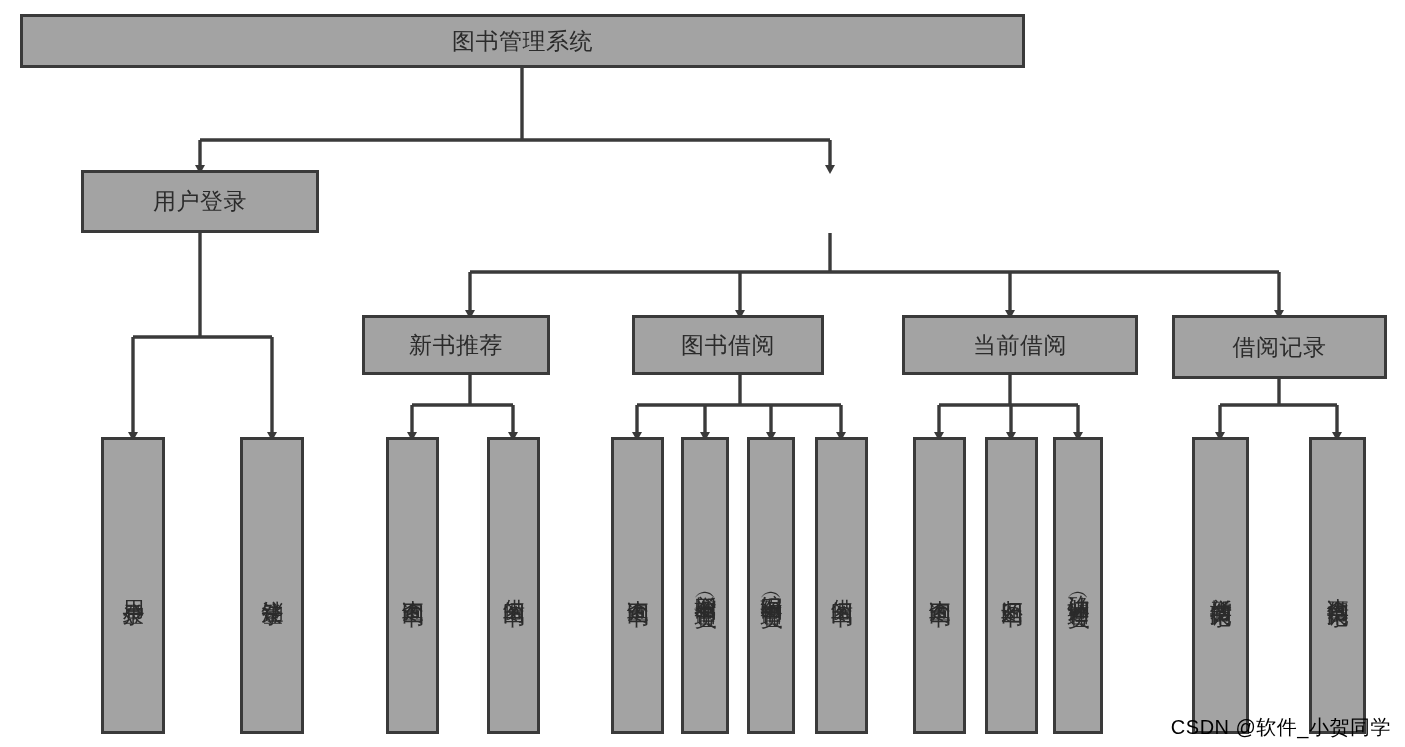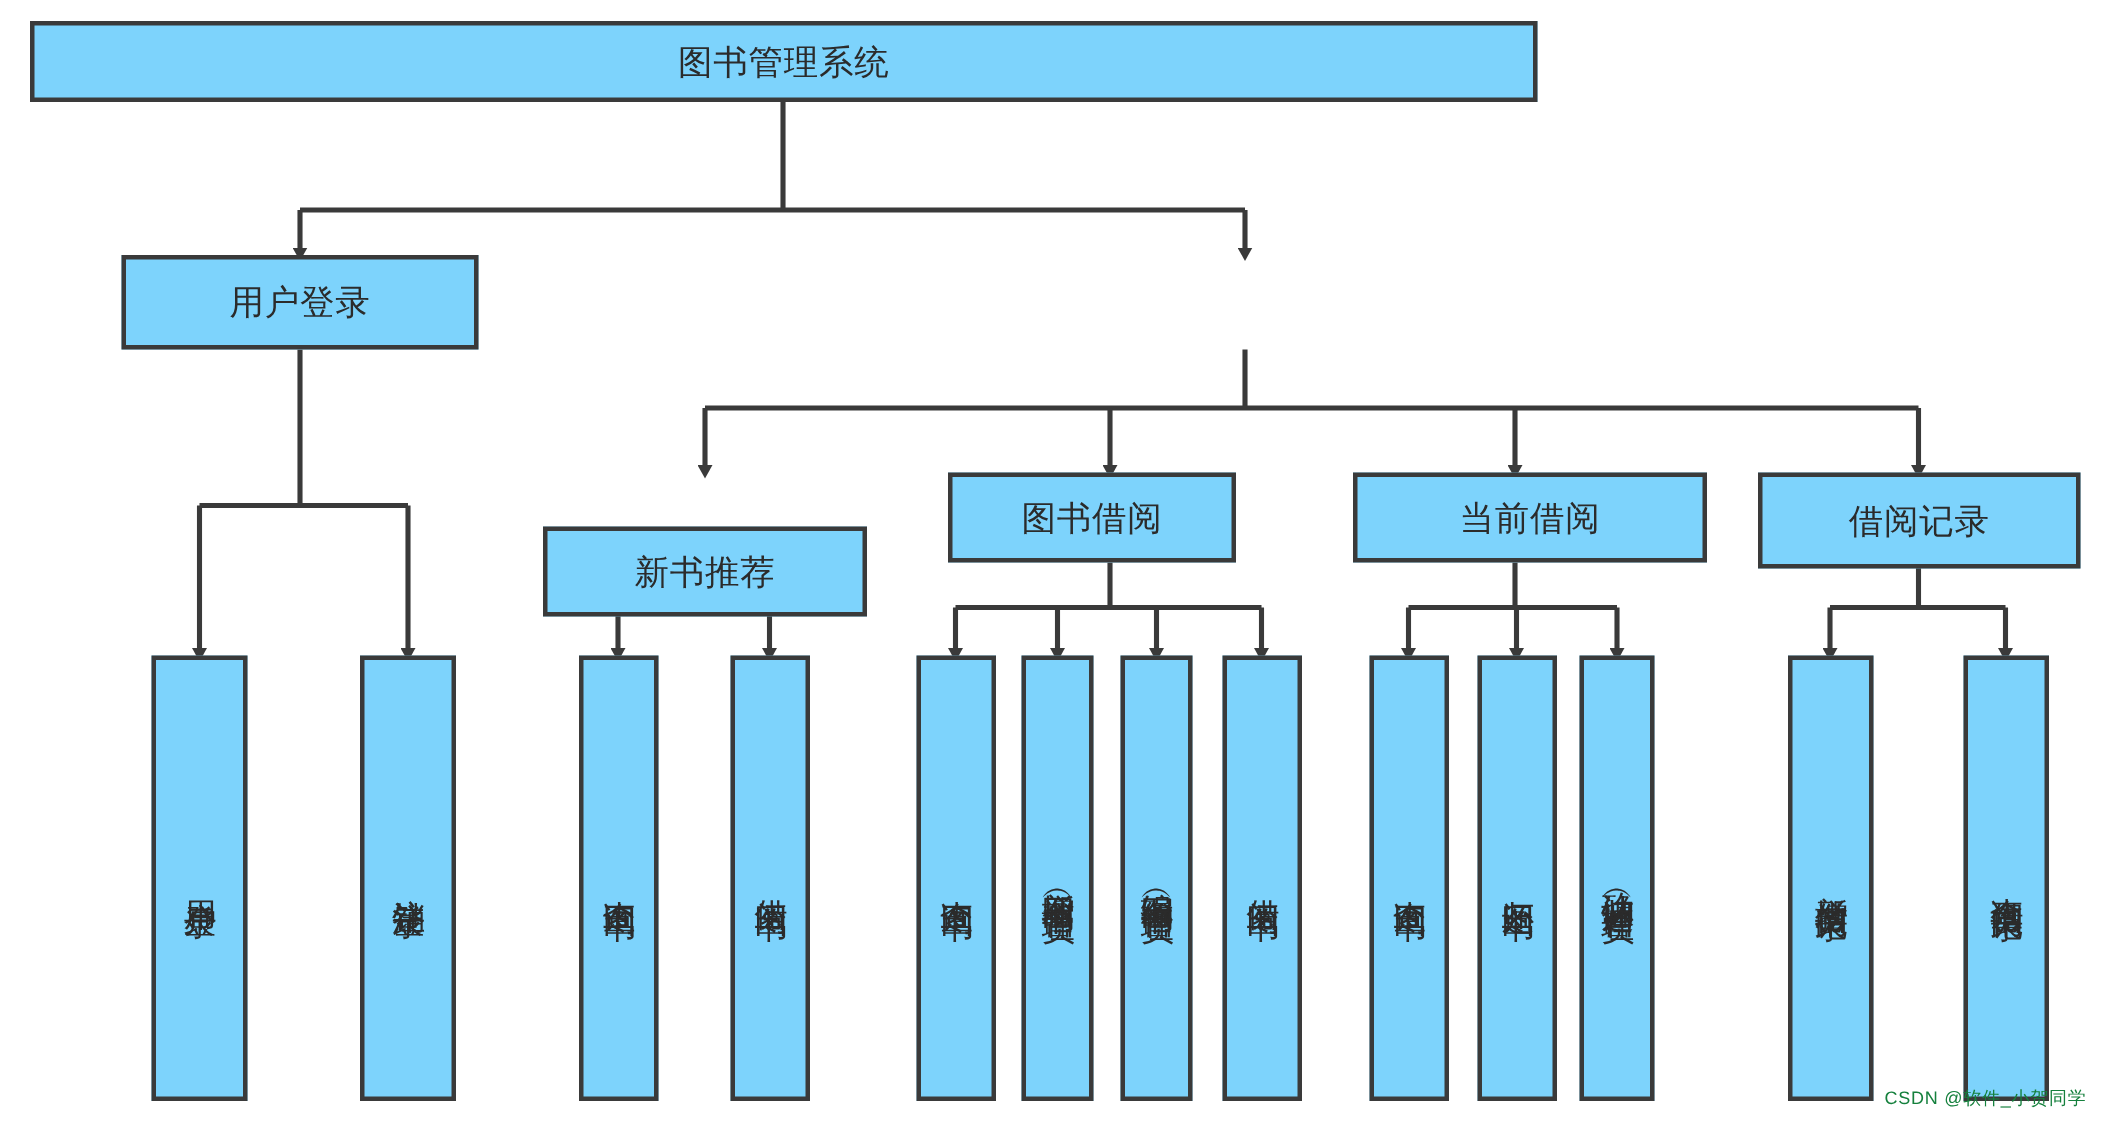--- a/index.html
+++ b/index.html
@@ -23,21 +23,21 @@
     left: 0;
     top: 0;
     width: 1405px;
     height: 747px;
     pointer-events: none;
   }
   .node {
     position: absolute;
     box-sizing: border-box;
     border: 3px solid #3a3a3a;
-    background: #7dd3fc;
+    background: #a3a3a3;
     display: flex;
     align-items: center;
     justify-content: center;
     color: #2b2b2b;
     z-index: 2;
   }
   .node-h {
     font-size: 23px;
     line-height: 1.15;
     letter-spacing: 0.5px;
@@ -55,22 +55,22 @@
   }
   .node-v .vtext {
     writing-mode: vertical-rl;
     text-orientation: upright;
     display: block;
   }
   #watermark {
     position: absolute;
     right: 14px;
     bottom: 6px;
-    font-size: 12px;
-    color: #15803d;
+    font-size: 20px;
+    color: #000000;
     letter-spacing: 0.5px;
     z-index: 3;
     white-space: nowrap;
   }
 </style>
 </head>
 <body>
 
 <div id="canvas">
 
@@ -127,21 +127,21 @@
   </svg>
 
   <div class="node node-h" style="left:20px; top:14px; width:1005px; height:54px;">
     <span>图书管理系统</span>
   </div>
 
   <div class="node node-h" style="left:81px; top:170px; width:238px; height:63px;">
     <span>用户登录</span>
   </div>
 
-  <div class="node node-h" style="left:362px; top:315px; width:216px; height:60px;margin-top:36px;">
+  <div class="node node-h" style="left:362px; top:315px; width:188px; height:60px;">
     <span>新书推荐</span>
   </div>
   <div class="node node-h" style="left:632px; top:315px; width:192px; height:60px;">
     <span>图书借阅</span>
   </div>
   <div class="node node-h" style="left:902px; top:315px; width:236px; height:60px;">
     <span>当前借阅</span>
   </div>
   <div class="node node-h" style="left:1172px; top:315px; width:215px; height:64px;">
     <span>借阅记录</span>

